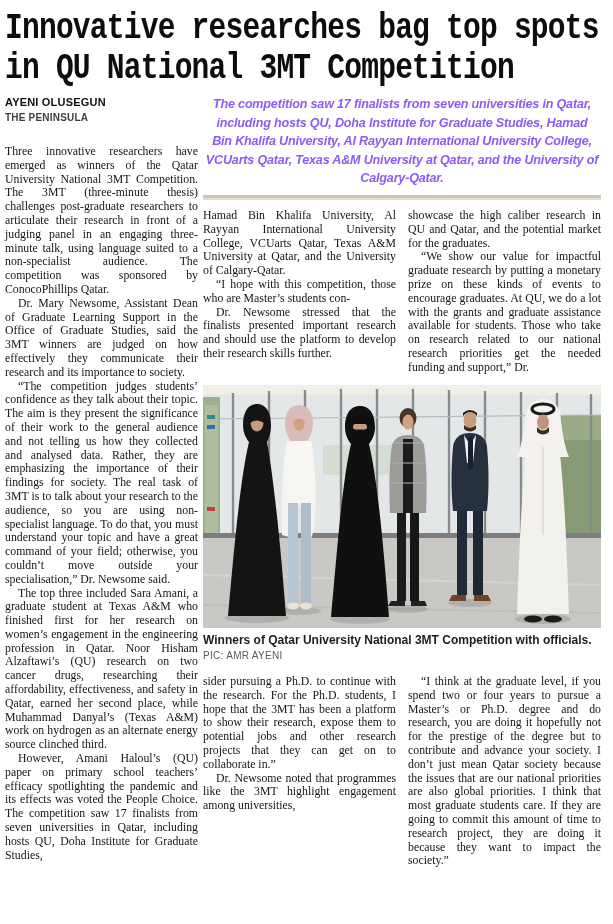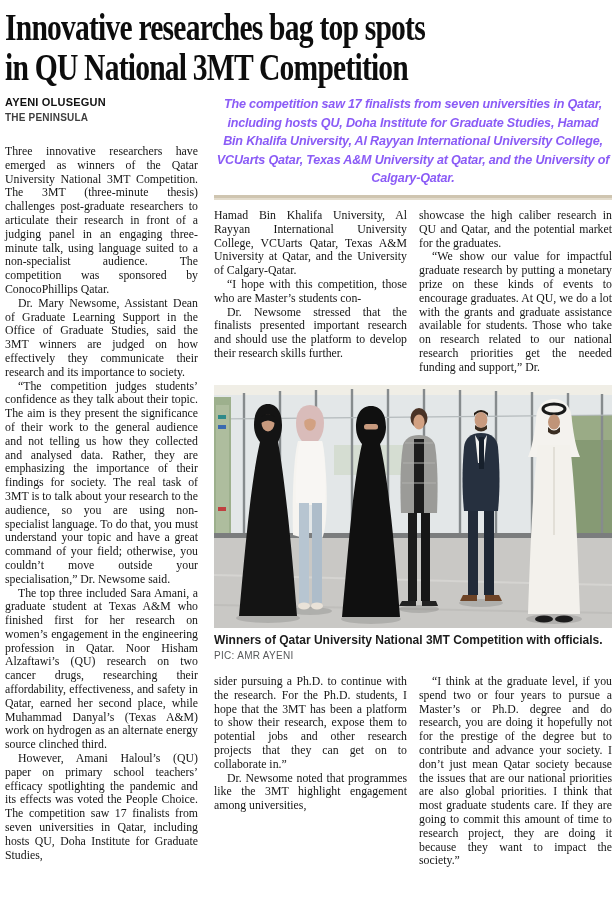--- a/index.html
+++ b/index.html
@@ -1,23 +1,23 @@
 <!DOCTYPE html>
 <html><head>
 <meta charset="utf-8">
 <style>
   html,body{margin:0;padding:0;background:#ffffff;}
   .page{position:relative;width:613px;height:924px;background:#ffffff;overflow:hidden;
         font-family:"Liberation Serif",serif;color:#1a1a1a;box-sizing:border-box;padding:8px 5px 0 5px;}
   
-  .headline{margin:0 0 6px 0;font-family:Liberation Serif, serif;font-weight:bold;
+  .headline{margin:0 0 6px 0;font-family:Liberation Mono, monospace;font-weight:bold;
             color:#0d0d0d;font-size:37px;line-height:40px;letter-spacing:-1px;overflow:hidden;}
   .headline .hl{display:block;white-space:nowrap;transform:scaleX(0.80);transform-origin:0 50%;}
   
-  .content{display:flex;gap:16px;}
+  .content{display:flex;gap:5px;}
   .col-left{width:193px;flex:none;}
   .rightarea{width:398px;flex:none;}
   
   .byline{margin:2px 0 22px 0;font-family:"Liberation Sans",sans-serif;}
   .byline .author{font-weight:bold;font-size:11px;letter-spacing:.2px;color:#111;}
   .byline .pub{font-weight:bold;font-size:10px;letter-spacing:.2px;color:#3f3f3f;margin-top:4px;}
   
   .bodyp{margin:0;font-size:11.8px;line-height:13.8px;text-align:justify;color:#141414;}
   .bodyp.indent{text-indent:13px;}
   

